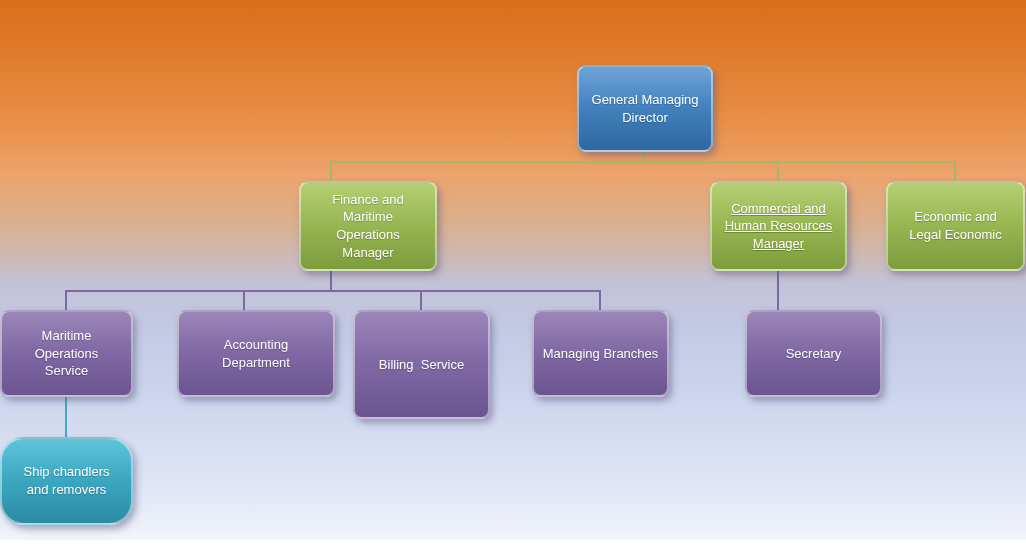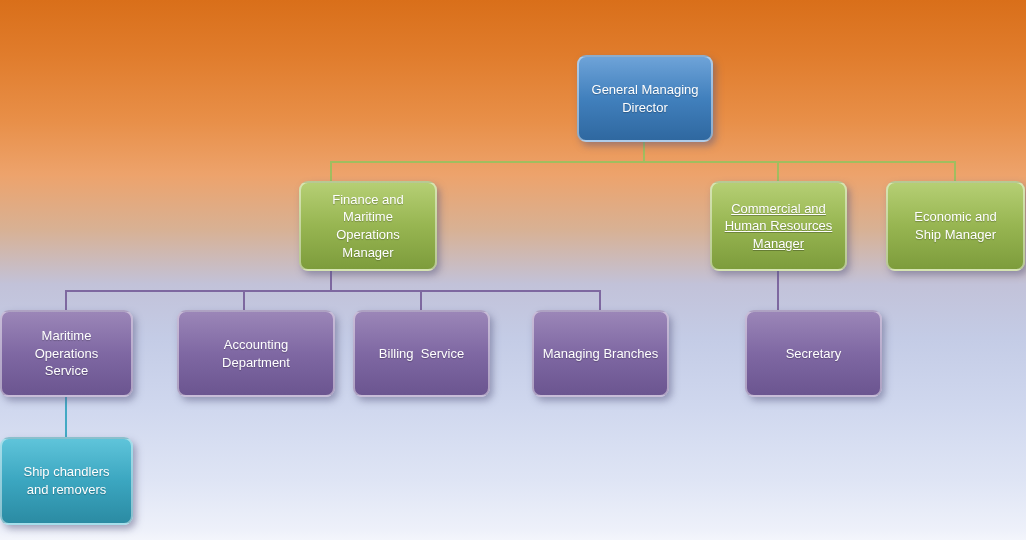--- a/index.html
+++ b/index.html
@@ -36,24 +36,24 @@
     font-size: 13px;
     line-height: 1.35;
     box-shadow: 3px 4px 7px rgba(90,90,130,0.5);
     text-shadow: 0 1px 1px rgba(0,0,0,0.25);
     cursor: default;
   }
   .node .label {
     white-space: pre-wrap;
     padding: 0 5px;
   }
-  .node.blue   { background: linear-gradient(180deg, #6ea3d8 0%, #4180bd 50%, #2f68a0 100%); }
+  .node.blue   { background: linear-gradient(180deg, #6ea3d8 0%, #4180bd 50%, #2f68a0 100%); margin-top: 10px; }
   .node.green  { background: linear-gradient(180deg, #b5cf74 0%, #97b551 50%, #7d9c3c 100%); }
   .node.purple { background: linear-gradient(180deg, #9b86b8 0%, #7f68a3 50%, #6b5590 100%); }
-  .node.teal   { background: linear-gradient(180deg, #5fc4da 0%, #3ba6c0 50%, #2b8ba3 100%); }
+  .node.teal   { background: linear-gradient(180deg, #5fc4da 0%, #3ba6c0 50%, #2b8ba3 100%); border-radius: 24px; }
   .connector {
     position: absolute;
     z-index: 1;
   }
   .c-green  { background: #a0bd5f; }
   .c-purple { background: #7e68a0; }
   .c-teal   { background: #43a9c4; }
   .bottom-strip {
     position: absolute;
     left: 0; right: 0; bottom: 0;
@@ -95,33 +95,33 @@
 Operations
 Manager</span>
   </div>
   <div class="node green" style="left:710px; top:181px; width:137px; height:90px;text-decoration:underline;">
     <span class="label">Commercial and
 Human Resources
 Manager</span>
   </div>
   <div class="node green" style="left:886px; top:181px; width:139px; height:90px;">
     <span class="label">Economic and
-Ship Manager</span>
+Legal Economic</span>
   </div>
 
   <div class="node purple" style="left:0px; top:310px; width:133px; height:87px;">
     <span class="label">Maritime
 Operations
 Service</span>
   </div>
   <div class="node purple" style="left:177px; top:310px; width:158px; height:87px;">
     <span class="label">Accounting
 Department</span>
   </div>
-  <div class="node purple" style="left:353px; top:310px; width:137px; height:87px;">
+  <div class="node purple" style="left:353px; top:310px; width:137px; height:109px;">
     <span class="label">Billing  Service</span>
   </div>
   <div class="node purple" style="left:532px; top:310px; width:137px; height:87px;">
     <span class="label">Managing Branches</span>
   </div>
   <div class="node purple" style="left:710px; top:310px; width:137px; height:87px;margin-left:35px;">
     <span class="label">Secretary</span>
   </div>
 
   <div class="node teal" style="left:0px; top:437px; width:133px; height:88px;">

